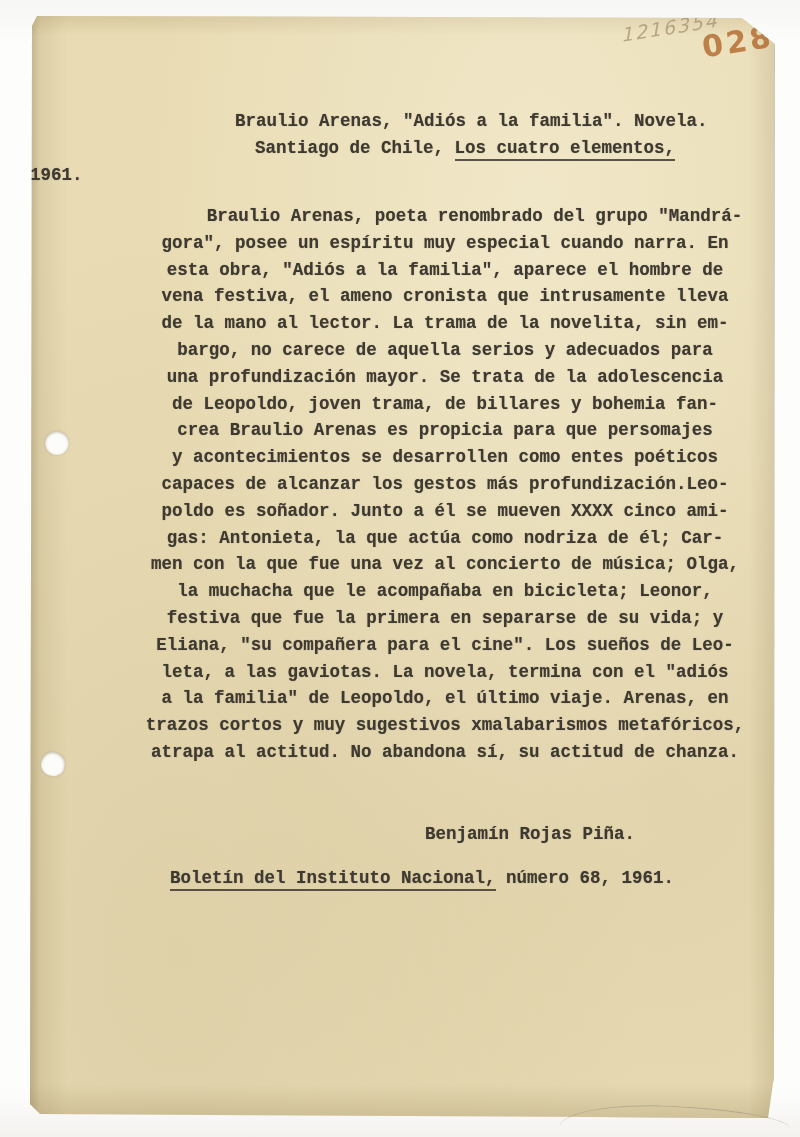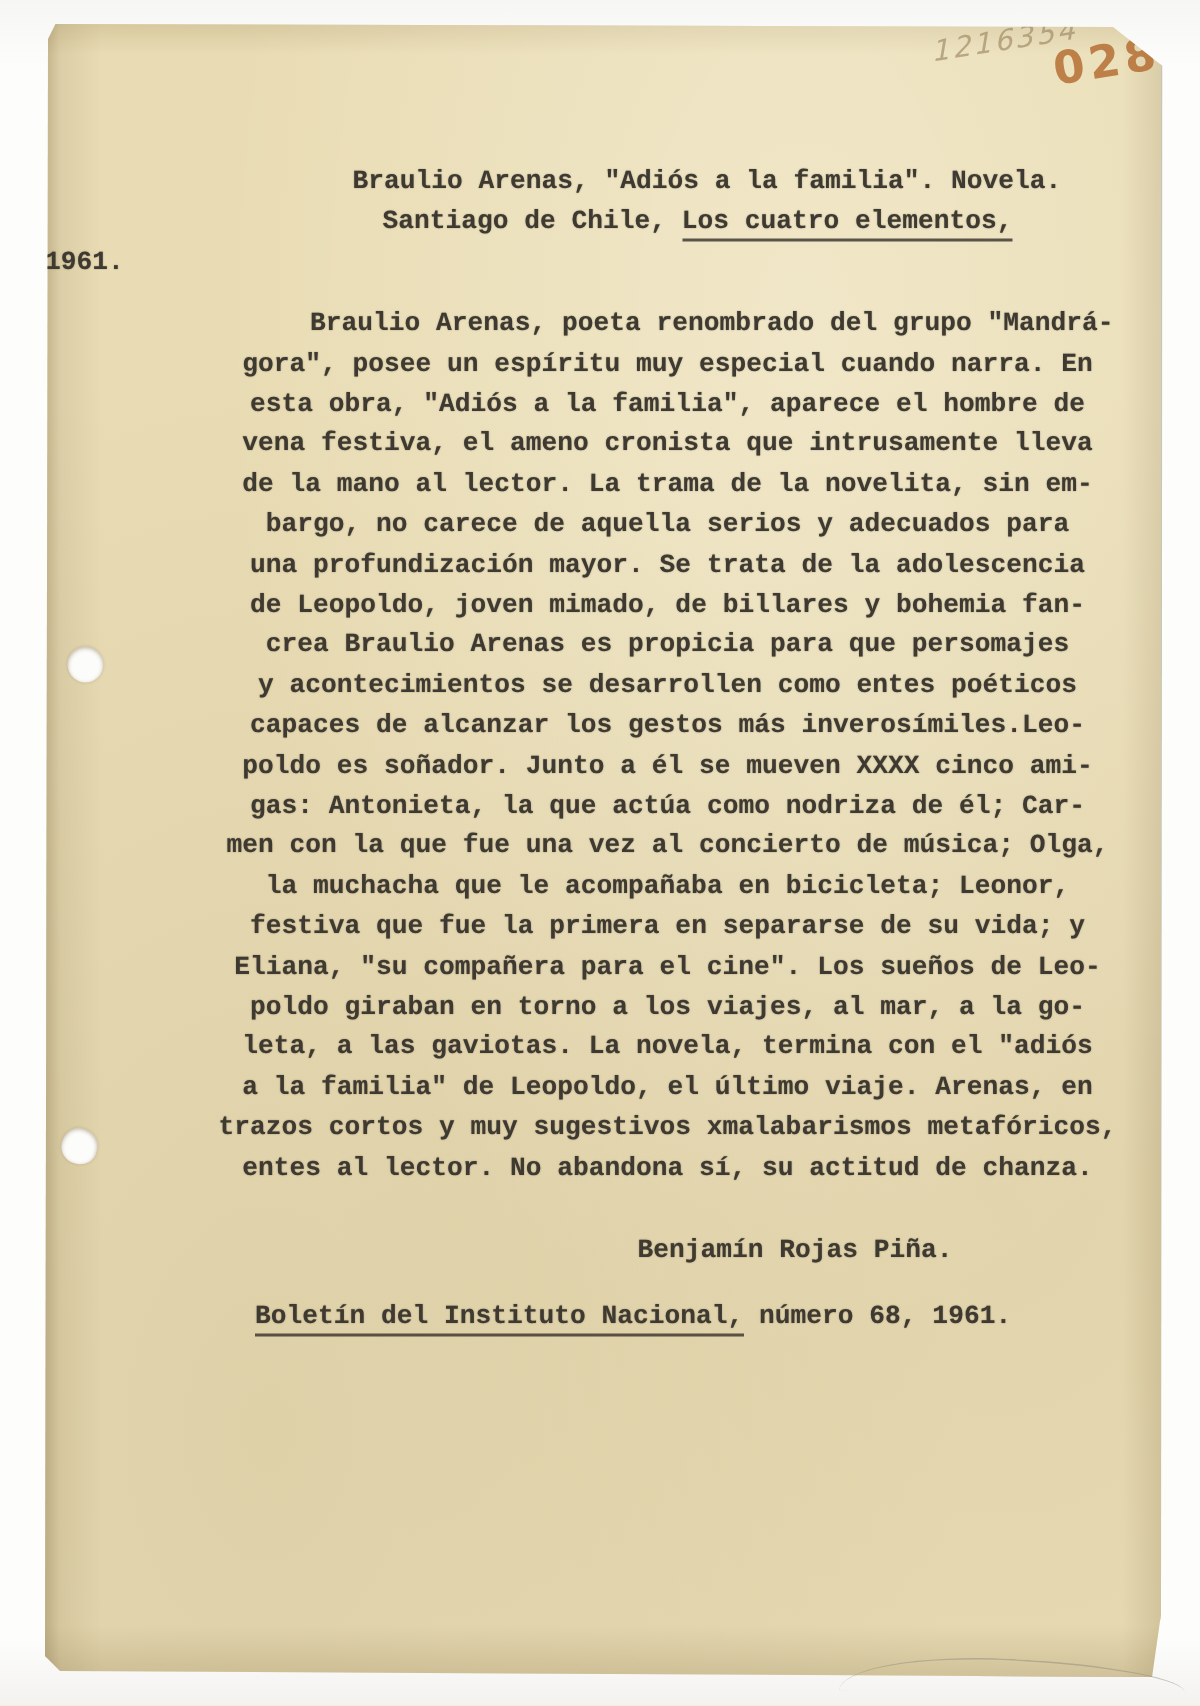--- a/index.html
+++ b/index.html
@@ -81,35 +81,34 @@
     </div>
 
     <div class="doc-body ink">
         <div class="b-line">Braulio Arenas, poeta renombrado del grupo "Mandrá-</div>
         <div class="b-line">gora", posee un espíritu muy especial cuando narra. En</div>
         <div class="b-line">esta obra, "Adiós a la familia", aparece el hombre de</div>
         <div class="b-line">vena festiva, el ameno cronista que intrusamente lleva</div>
         <div class="b-line">de la mano al lector. La trama de la novelita, sin em-</div>
         <div class="b-line">bargo, no carece de aquella serios y adecuados para</div>
         <div class="b-line">una profundización mayor. Se trata de la adolescencia</div>
-        <div class="b-line">de Leopoldo, joven mimado, de billares y bohemia fan-</div>
+        <div class="b-line">de Leopoldo, joven trama, de billares y bohemia fan-</div>
         <div class="b-line">crea Braulio Arenas es propicia para que persomajes</div>
         <div class="b-line">y acontecimientos se desarrollen como entes poéticos</div>
-        <div class="b-line">capaces de alcanzar los gestos más inverosímiles.Leo-</div>
+        <div class="b-line">capaces de alcanzar los gestos más profundización.Leo-</div>
         <div class="b-line">poldo es soñador. Junto a él se mueven XXXX cinco ami-</div>
         <div class="b-line">gas: Antonieta, la que actúa como nodriza de él; Car-</div>
         <div class="b-line">men con la que fue una vez al concierto de música; Olga,</div>
         <div class="b-line">la muchacha que le acompañaba en bicicleta; Leonor,</div>
         <div class="b-line">festiva que fue la primera en separarse de su vida; y</div>
         <div class="b-line">Eliana, "su compañera para el cine". Los sueños de Leo-</div>
-        <div class="b-line">poldo giraban en torno a los viajes, al mar, a la go-</div>
         <div class="b-line">leta, a las gaviotas. La novela, termina con el "adiós</div>
         <div class="b-line">a la familia" de Leopoldo, el último viaje. Arenas, en</div>
         <div class="b-line">trazos cortos y muy sugestivos xmalabarismos metafóricos,</div>
-        <div class="b-line">entes al lector. No abandona sí, su actitud de chanza.</div>
+        <div class="b-line">atrapa al actitud. No abandona sí, su actitud de chanza.</div>
       </div>
 
     <div class="signature ink">Benjamín Rojas Piña.</div>
 
     <div class="doc-footer ink"><span class="u">Boletín del Instituto Nacional,</span><span> número 68, 1961.</span></div>
 
     <div class="hole h1"></div>
     <div class="hole h2"></div>
   </div>
   <div class="bottom-thread"></div>

